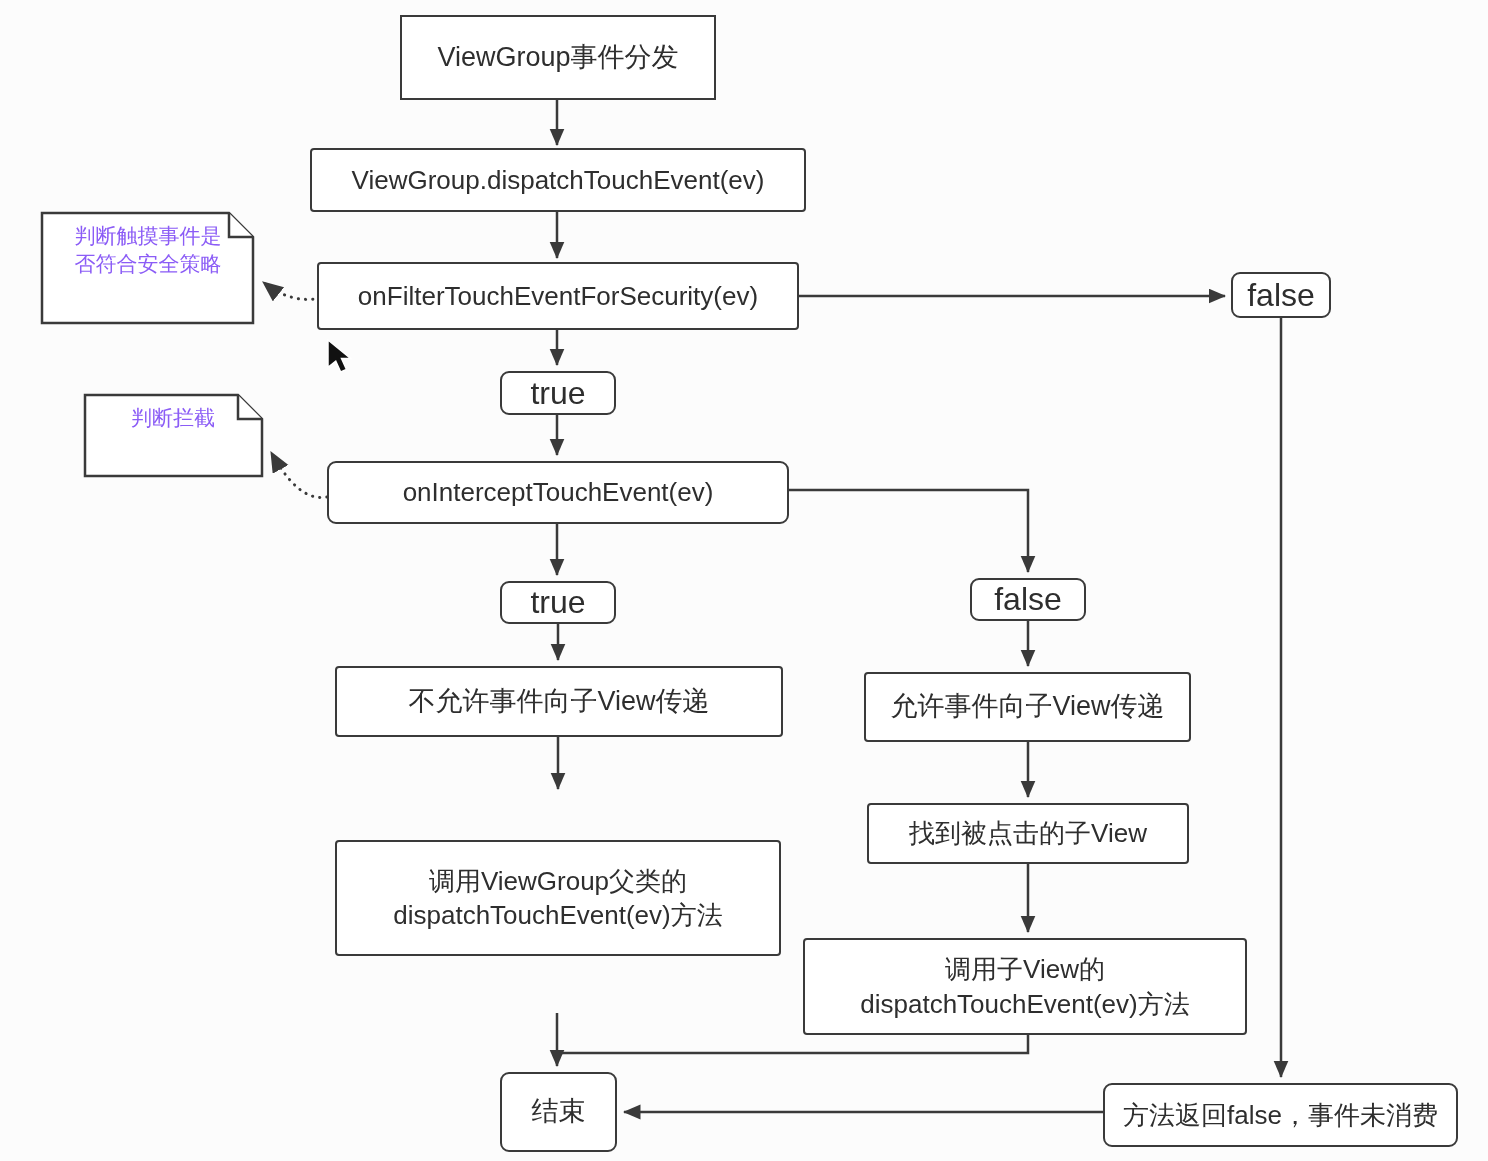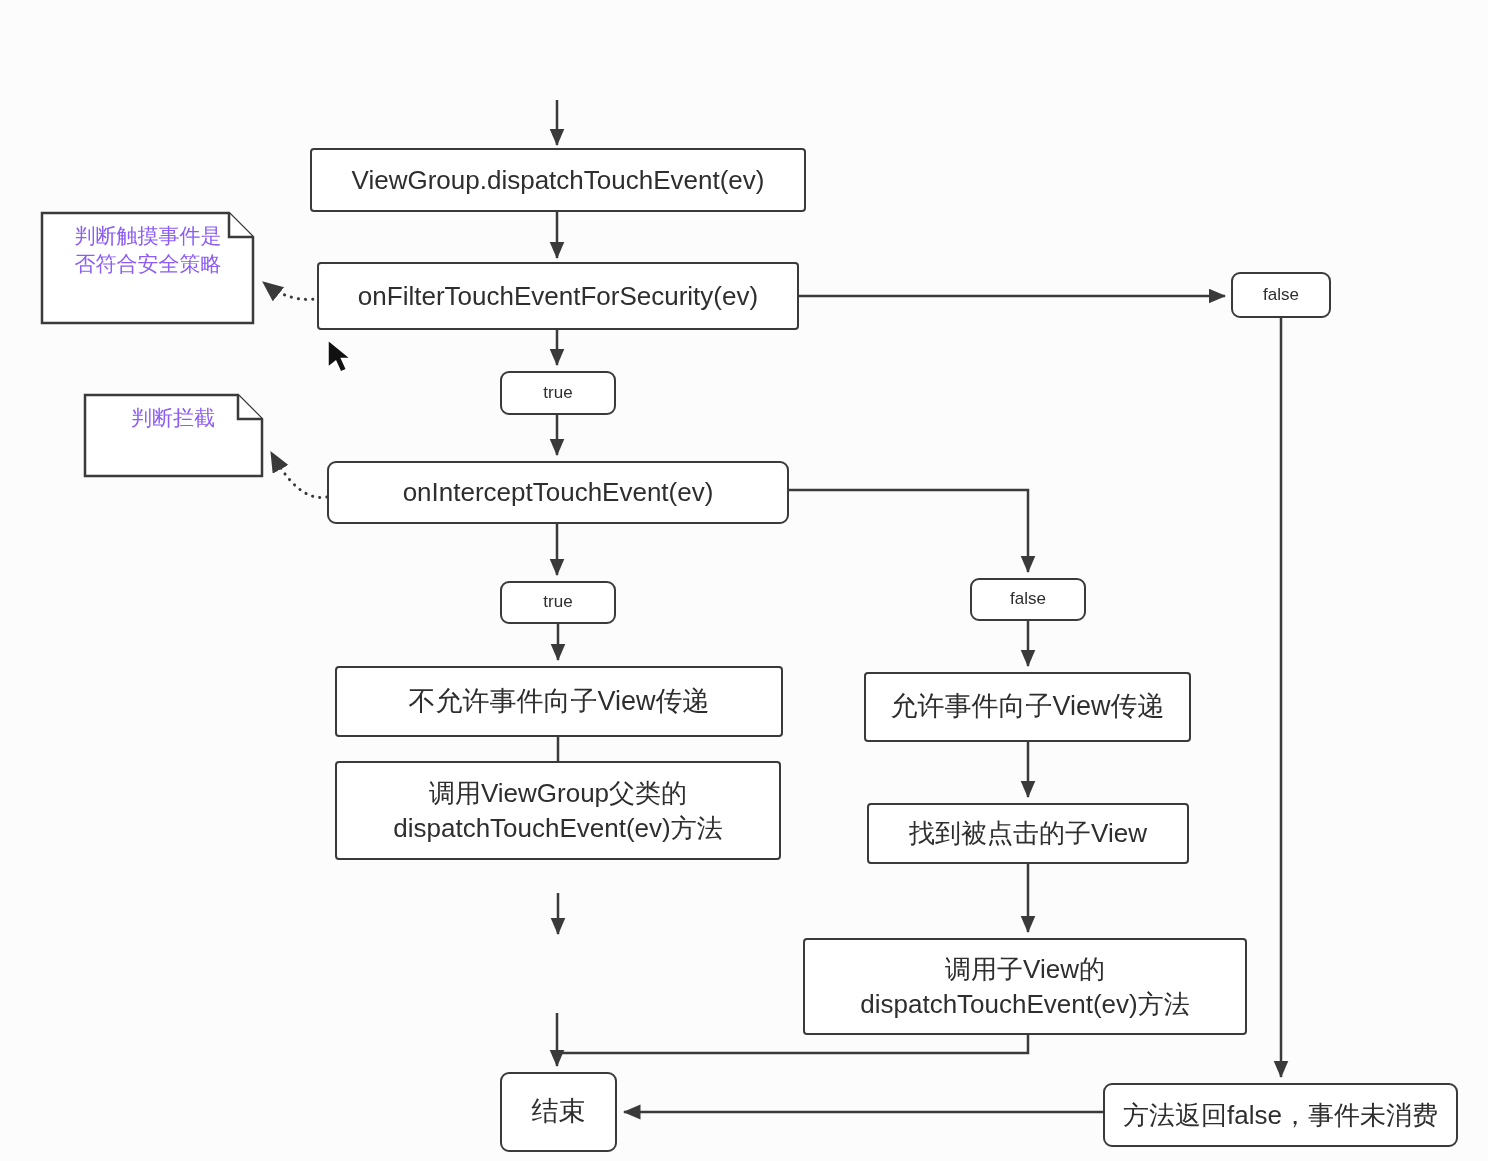--- a/index.html
+++ b/index.html
@@ -6,21 +6,21 @@
   body{font-family:"Liberation Sans","DejaVu Sans",sans-serif;background:#fff;}
   #stage{position:relative;width:1488px;height:1161px;background:#fcfcfc;overflow:hidden;}
   #wires{position:absolute;left:0;top:0;z-index:1;}
   .box{position:absolute;z-index:2;box-sizing:border-box;background:#fff;border:2.5px solid #3a3a3a;
        display:flex;align-items:center;justify-content:center;text-align:center;color:#2e2e2e;}
   .lbl{white-space:pre-line;line-height:1.32;}
   .r3{border-radius:4px;}
   .r8{border-radius:9px;}
   .f27{font-size:27px;}
   .f26{font-size:26px;}
-  .f25{font-size:17px;text-align:right;}
+  .f25{font-size:32px;text-align:right;}
   .note-text{position:absolute;z-index:2;display:flex;align-items:flex-start;justify-content:center;
        text-align:center;color:#8b5cf6;font-size:21px;}
 </style>
 </head>
 <body>
 
 <div id="stage">
 
   <svg id="wires" width="1488" height="1161" viewBox="0 0 1488 1161">
     <defs>
@@ -57,20 +57,23 @@
         <path d="M42,213 H229 L253,237 V323 H42 Z"></path>
         <path d="M229,213 V237 H253"></path>
         <path d="M85,395 H238 L262,419 V476 H85 Z"></path>
         <path d="M238,395 V419 H262"></path>
       </g>
     </g>
 
     <path d="M0,0 L0,16.5 L4.7,12.8 L7.7,19.4 L11.2,17.8 L8.2,11.2 L13.7,11.2 Z" transform="translate(328,340) scale(1.65)" fill="#111" stroke="#fff" stroke-width="0.9"></path>
   </svg>
 
+  <div class="box f27" style="left:400px;top:15px;width:316px;height:85px">
+    <span class="lbl">ViewGroup事件分发</span>
+  </div>
 
   <div class="box r3 f26" style="left:310px;top:148px;width:496px;height:64px">
     <span class="lbl">ViewGroup.dispatchTouchEvent(ev)</span>
   </div>
 
   <div class="box r3 f26" style="left:317px;top:262px;width:482px;height:68px">
     <span class="lbl">onFilterTouchEventForSecurity(ev)</span>
   </div>
 
   <div class="box r8 f25" style="left:1231px;top:272px;width:100px;height:46px">
@@ -94,21 +97,21 @@
   </div>
 
   <div class="box r3 f27" style="left:335px;top:666px;width:448px;height:71px">
     <span class="lbl">不允许事件向子View传递</span>
   </div>
 
   <div class="box r3 f27" style="left:864px;top:672px;width:327px;height:70px">
     <span class="lbl">允许事件向子View传递</span>
   </div>
 
-  <div class="box r3 f26" style="left:335px;top:761px;width:446px;height:99px">
+  <div class="box r3 f26" style="left:335px;top:840px;width:446px;height:116px">
     <span class="lbl">调用ViewGroup父类的
 dispatchTouchEvent(ev)方法</span>
   </div>
 
   <div class="box r3 f26" style="left:867px;top:803px;width:322px;height:61px">
     <span class="lbl">找到被点击的子View</span>
   </div>
 
 
   <div class="box r3 f26" style="left:803px;top:938px;width:444px;height:97px">

